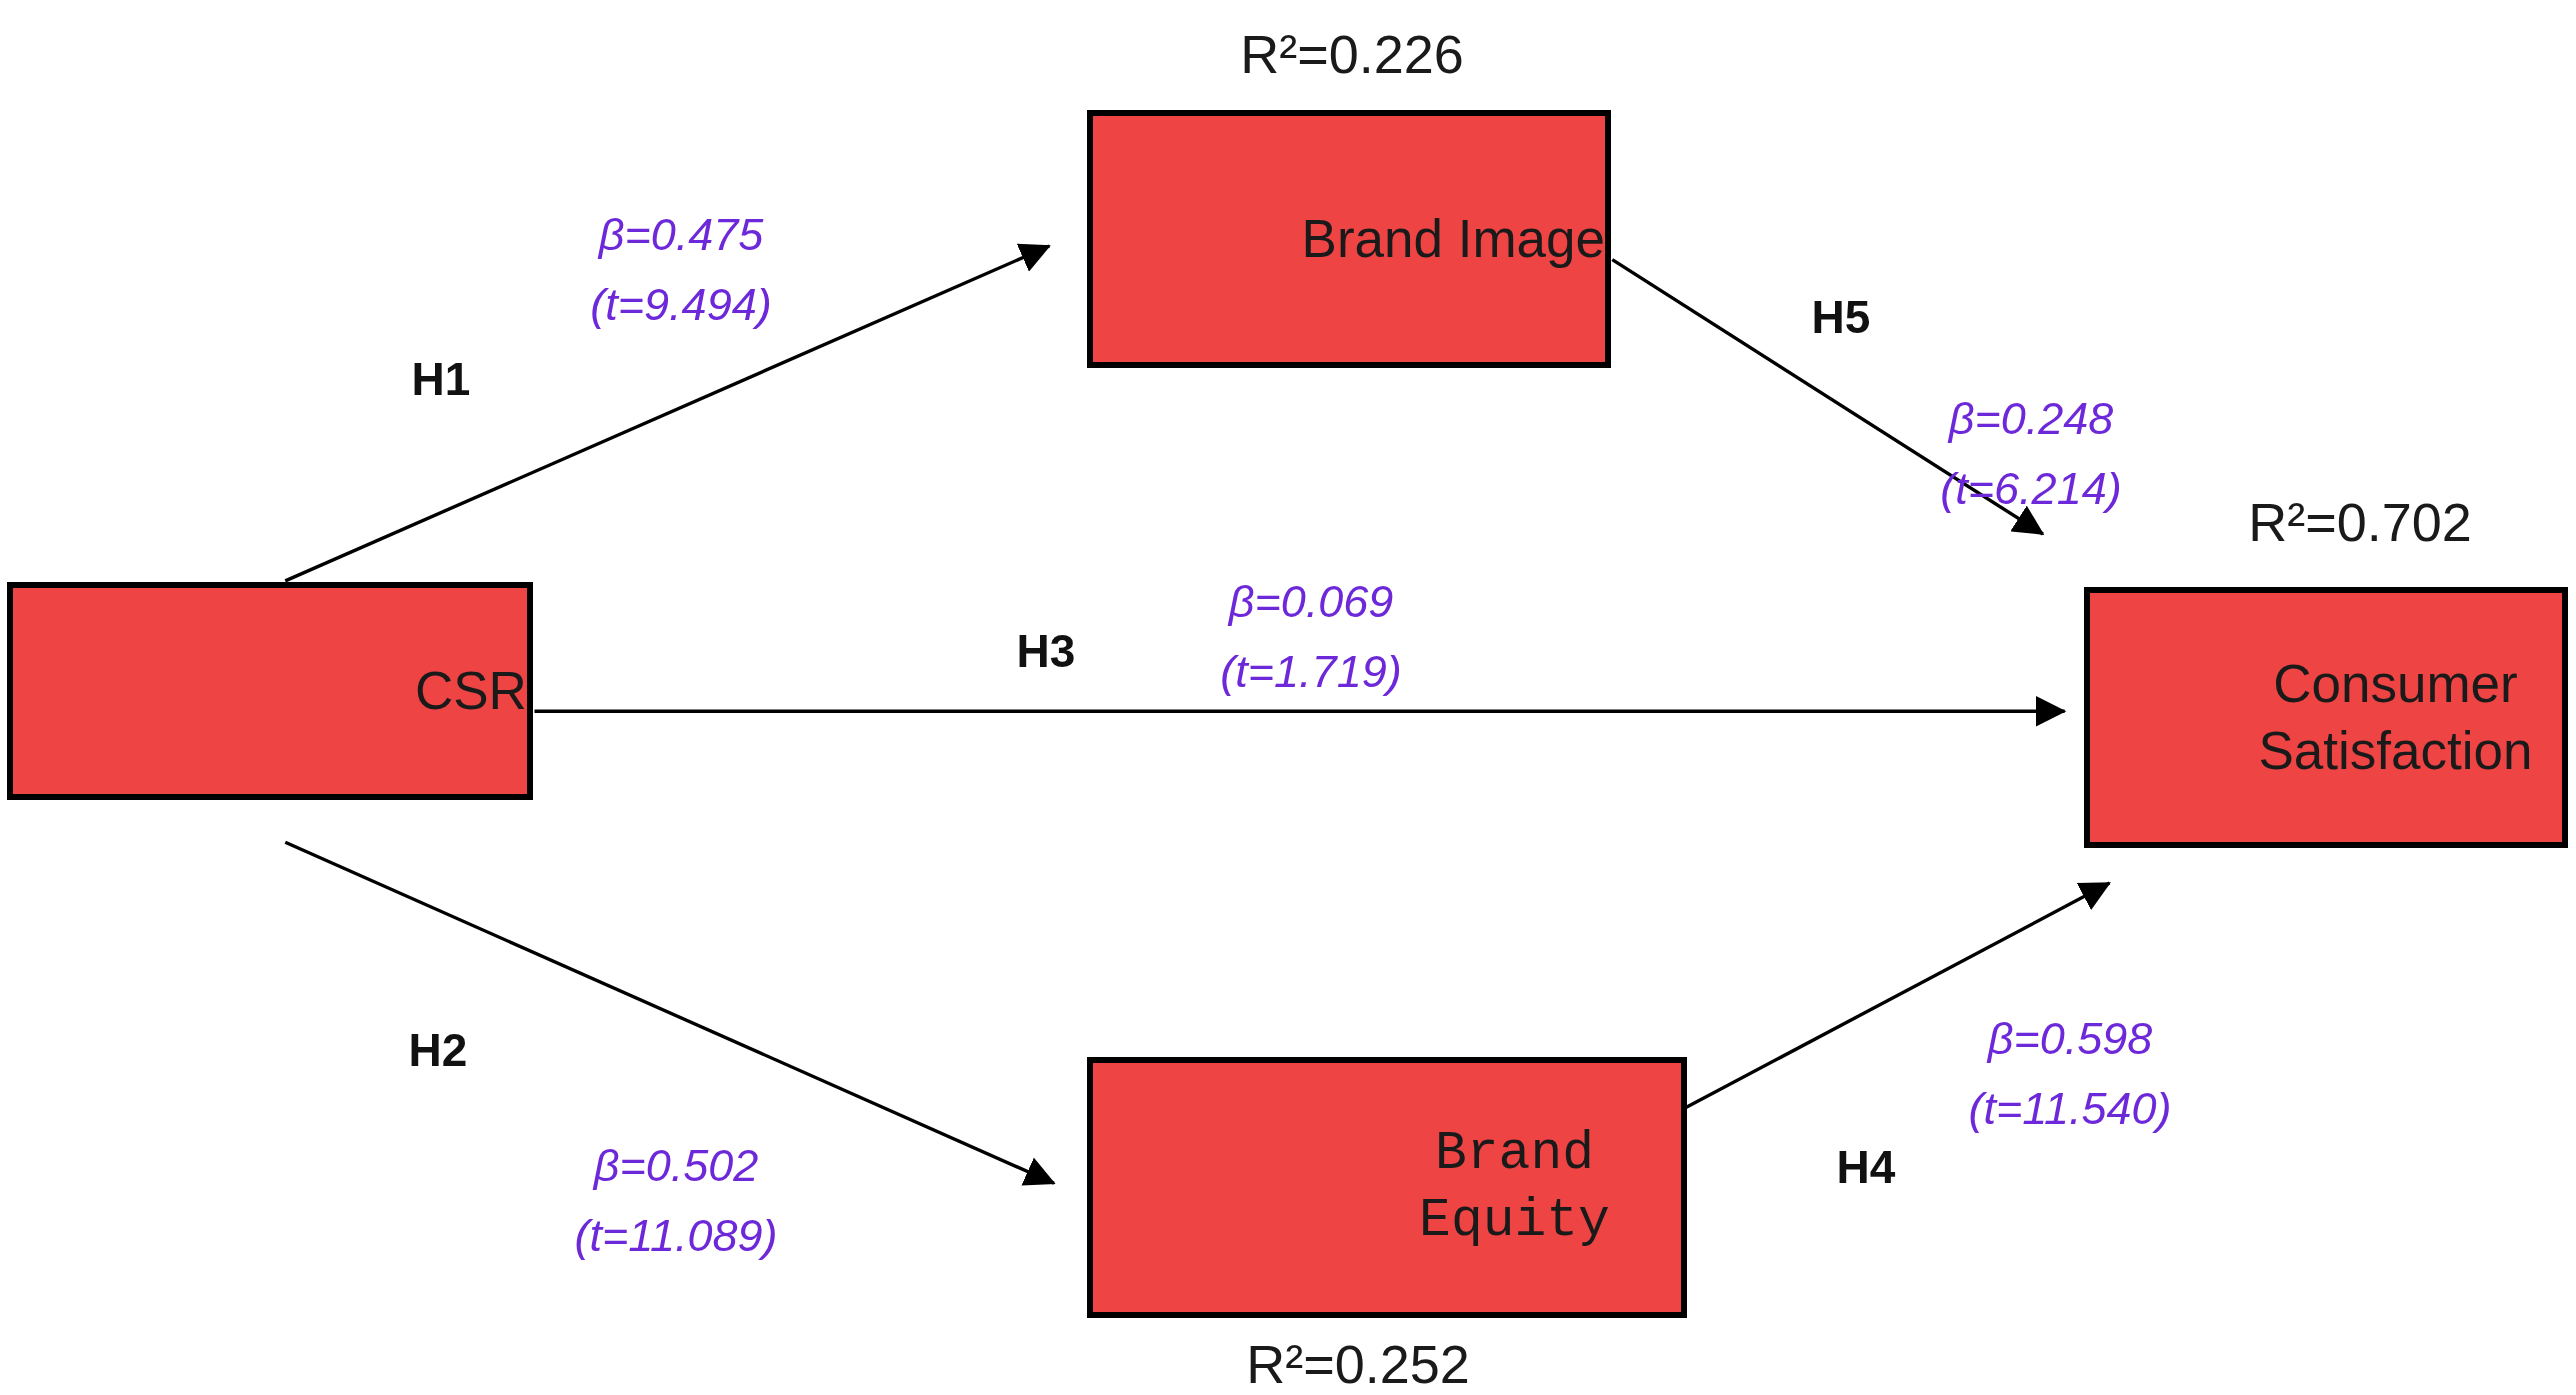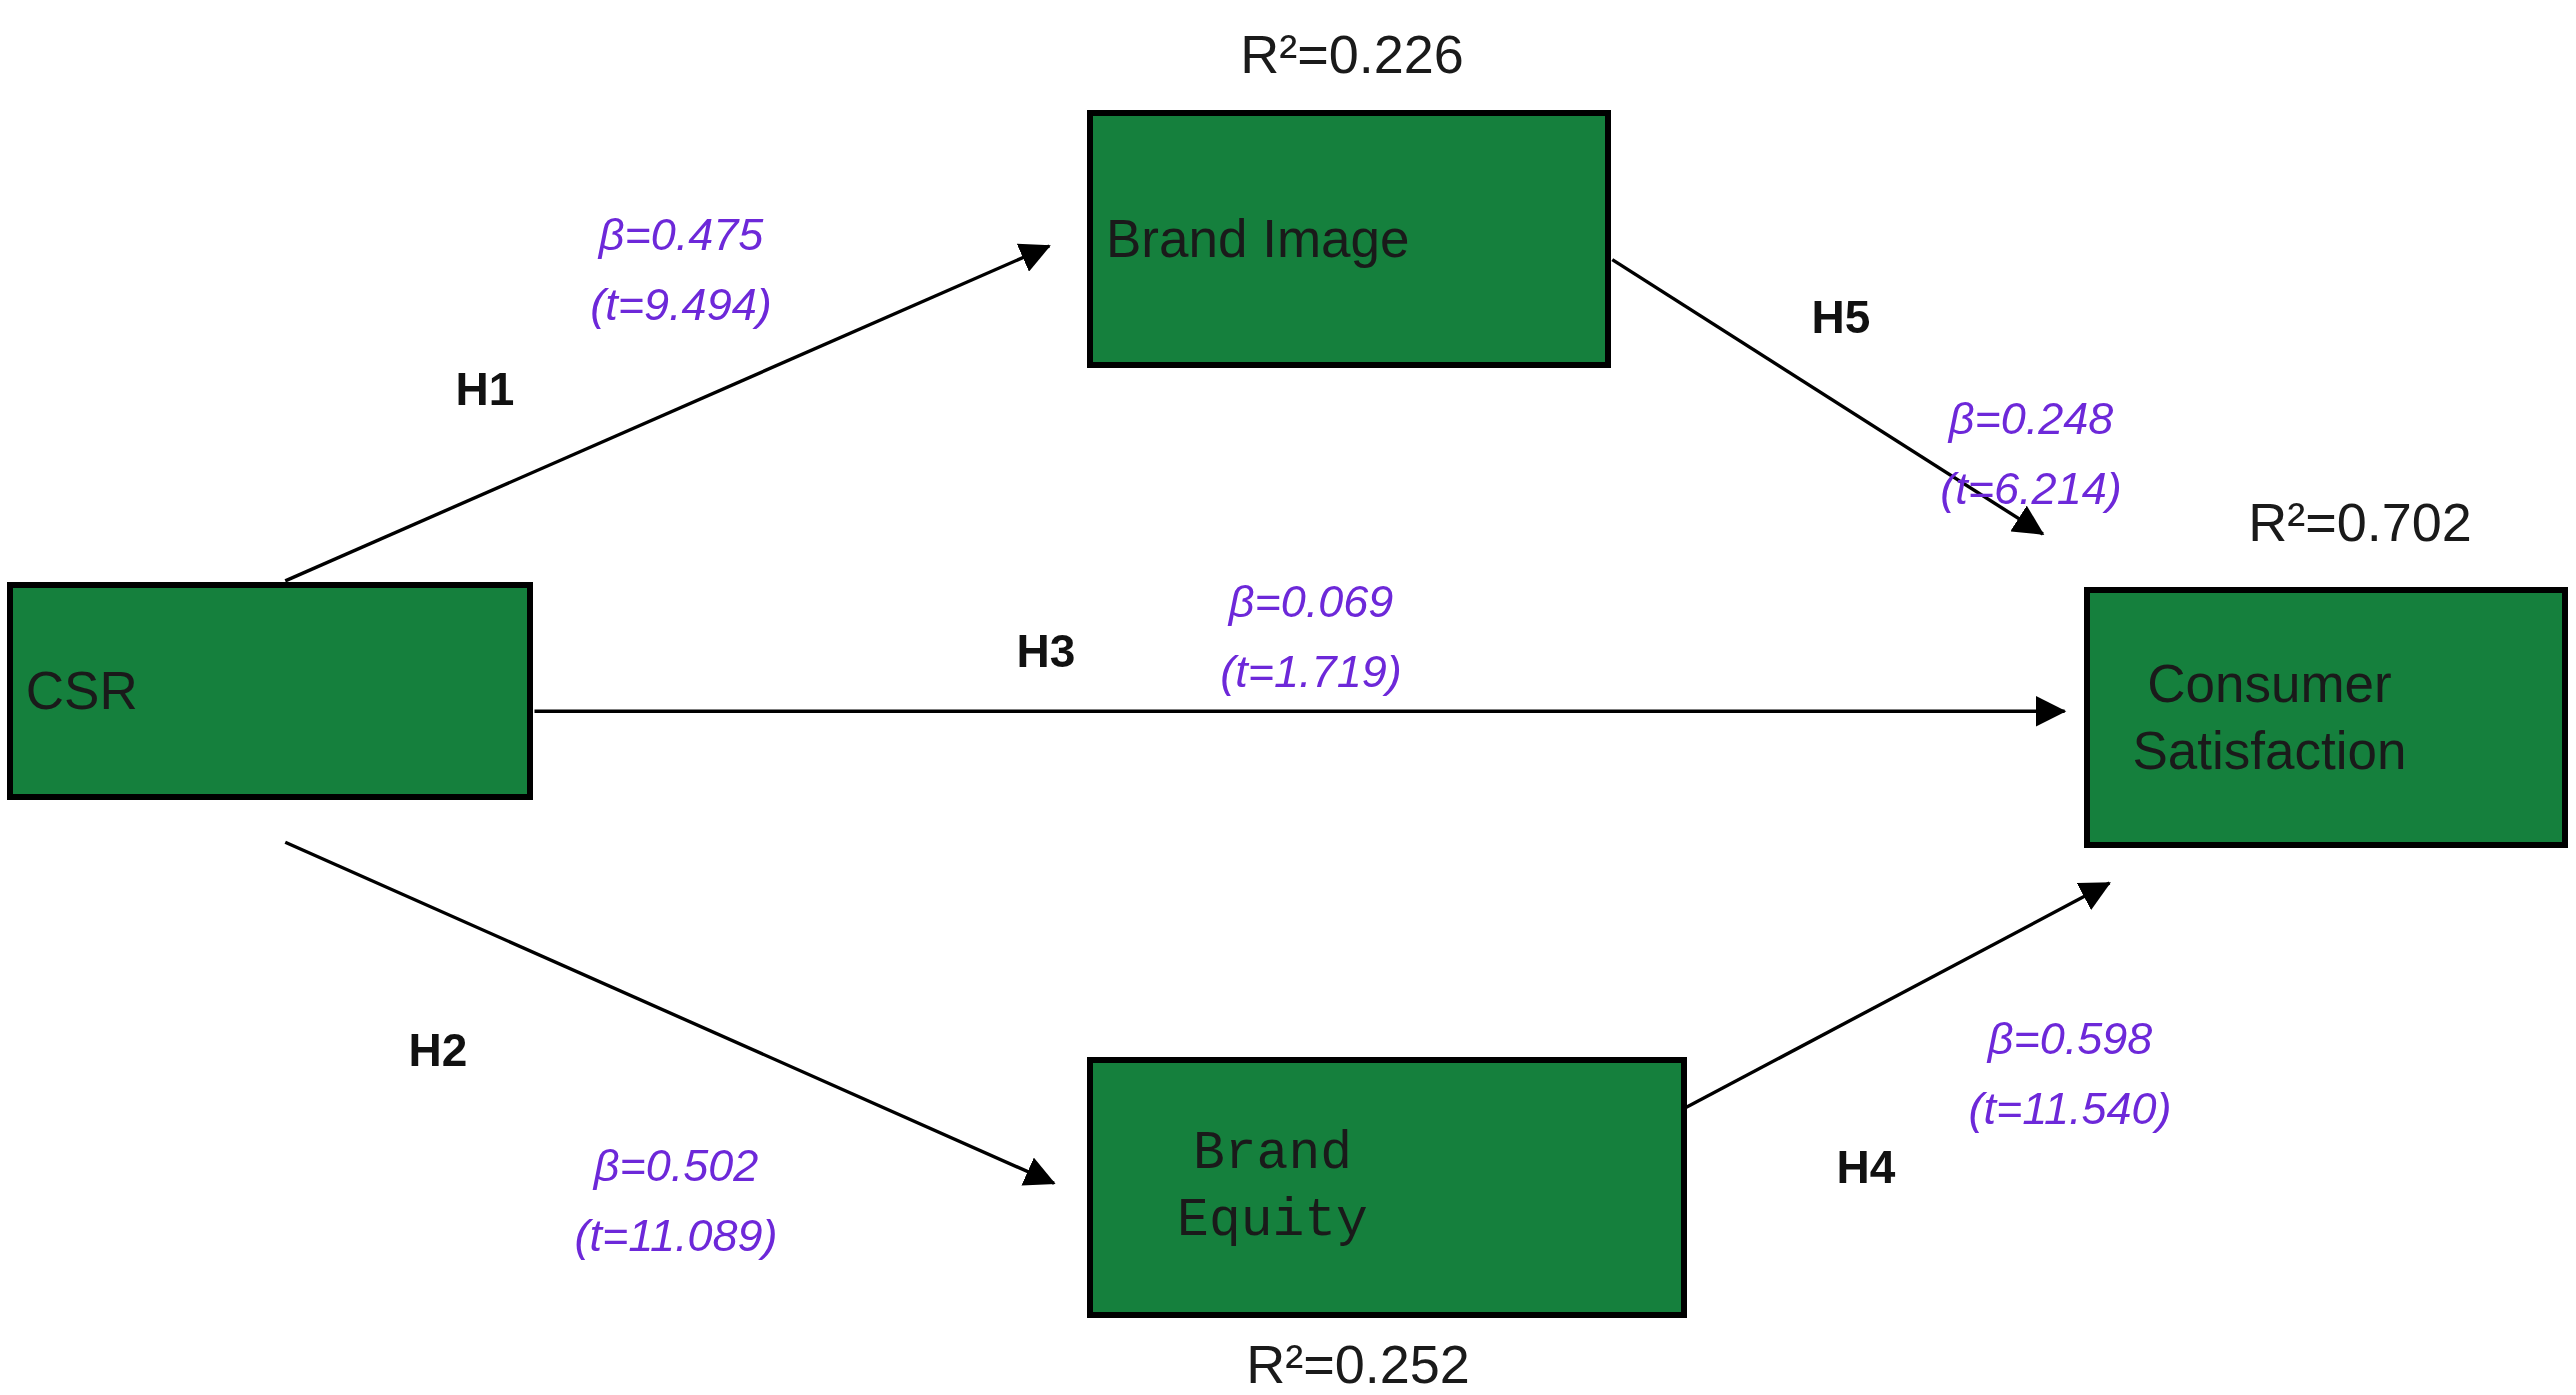--- a/index.html
+++ b/index.html
@@ -19,24 +19,24 @@
   .arrows {
     position: absolute;
     left: 0;
     top: 0;
     width: 2576px;
     height: 1396px;
   }
   .node {
     position: absolute;
     border: 6.1px solid #000000;
-    background: #15803d;
+    background: #ef4444;
     display: flex;
     align-items: center;
-    justify-content: flex-start;
+    justify-content: flex-end;
     box-sizing: border-box;
     text-align: center;
     padding-left: 13px;
   }
   .node-label {
     font-size: 53px;
     line-height: 1.25;
     color: #1a1a1a;
     max-width: 333px;
   }
@@ -58,21 +58,21 @@
   }
   .r2-brand-image   { left: 1324px; top: 54px;   }
   .r2-brand-equity  { left: 1330px; top: 1364px; }
   .r2-consumer      { left: 2332px; top: 522px;  }
 
   .hyp-label {
     font-size: 46px;
     font-weight: bold;
     color: #111111;
   }
-  .hyp-h1 { left: 441px;  top: 389px; margin-left: 44px;  }
+  .hyp-h1 { left: 441px;  top: 379px;  }
   .hyp-h2 { left: 438px;  top: 1050px; }
   .hyp-h3 { left: 1046px; top: 651px;  }
   .hyp-h4 { left: 1866px; top: 1167px; }
   .hyp-h5 { left: 1841px; top: 317px;  }
 
   .coef {
     font-size: 45px;
     line-height: 1.55;
     color: #6d28d9;
     font-style: italic;

